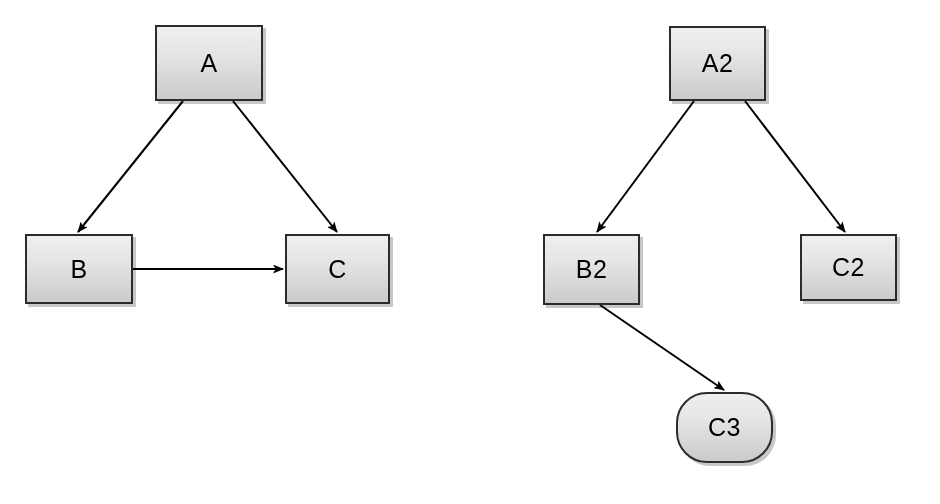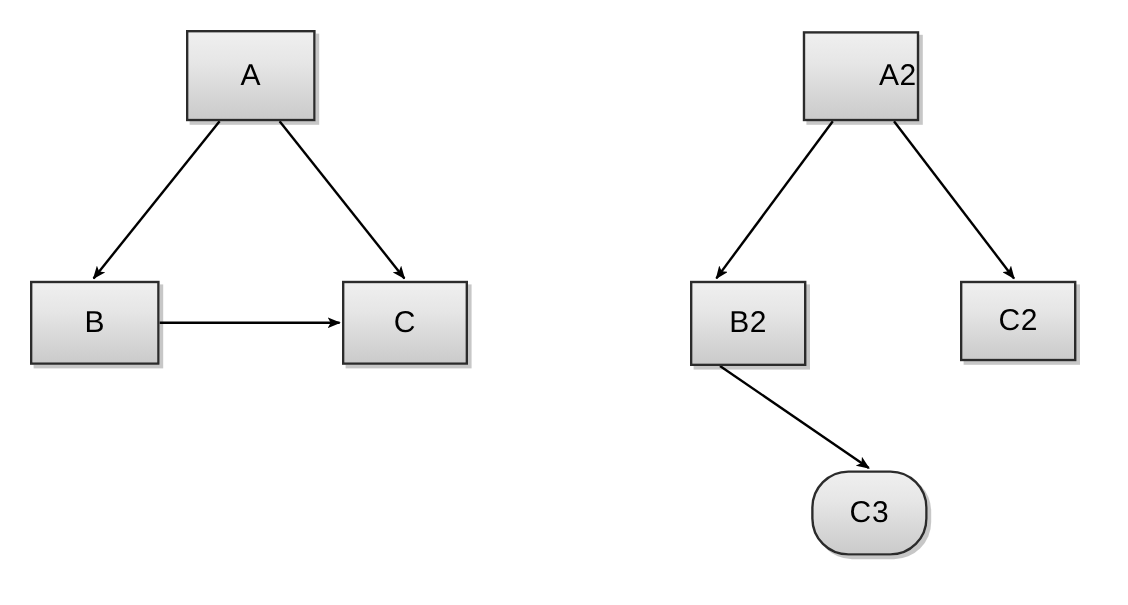--- a/index.html
+++ b/index.html
@@ -70,24 +70,24 @@
   <div id="nodes-group">
       <div class="node" style="left: 155px; top: 25px; width: 108px; height: 76px;">
         <span class="node-label">A</span>
       </div>
       <div class="node" style="left: 25px; top: 234px; width: 108px; height: 70px;">
         <span class="node-label">B</span>
       </div>
       <div class="node" style="left: 285px; top: 234px; width: 105px; height: 70px;">
         <span class="node-label">C</span>
       </div>
-      <div class="node" style="left: 669px; top: 26px; width: 97px; height: 75px; justify-content: flex-end;">
+      <div class="node" style="left: 669px; top: 26px; width: 97px; height: 75px;">
         <span class="node-label">A2</span>
       </div>
-      <div class="node" style="left: 543px; top: 234px; width: 97px; height: 71px; margin-left: 32px;">
+      <div class="node" style="left: 543px; top: 234px; width: 97px; height: 71px;">
         <span class="node-label">B2</span>
       </div>
       <div class="node" style="left: 800px; top: 234px; width: 97px; height: 67px;">
         <span class="node-label">C2</span>
       </div>
       <div class="node" style="left: 676px; top: 392px; width: 97px; height: 71px; border-radius: 31px;">
         <span class="node-label">C3</span>
       </div>
     </div>
 

